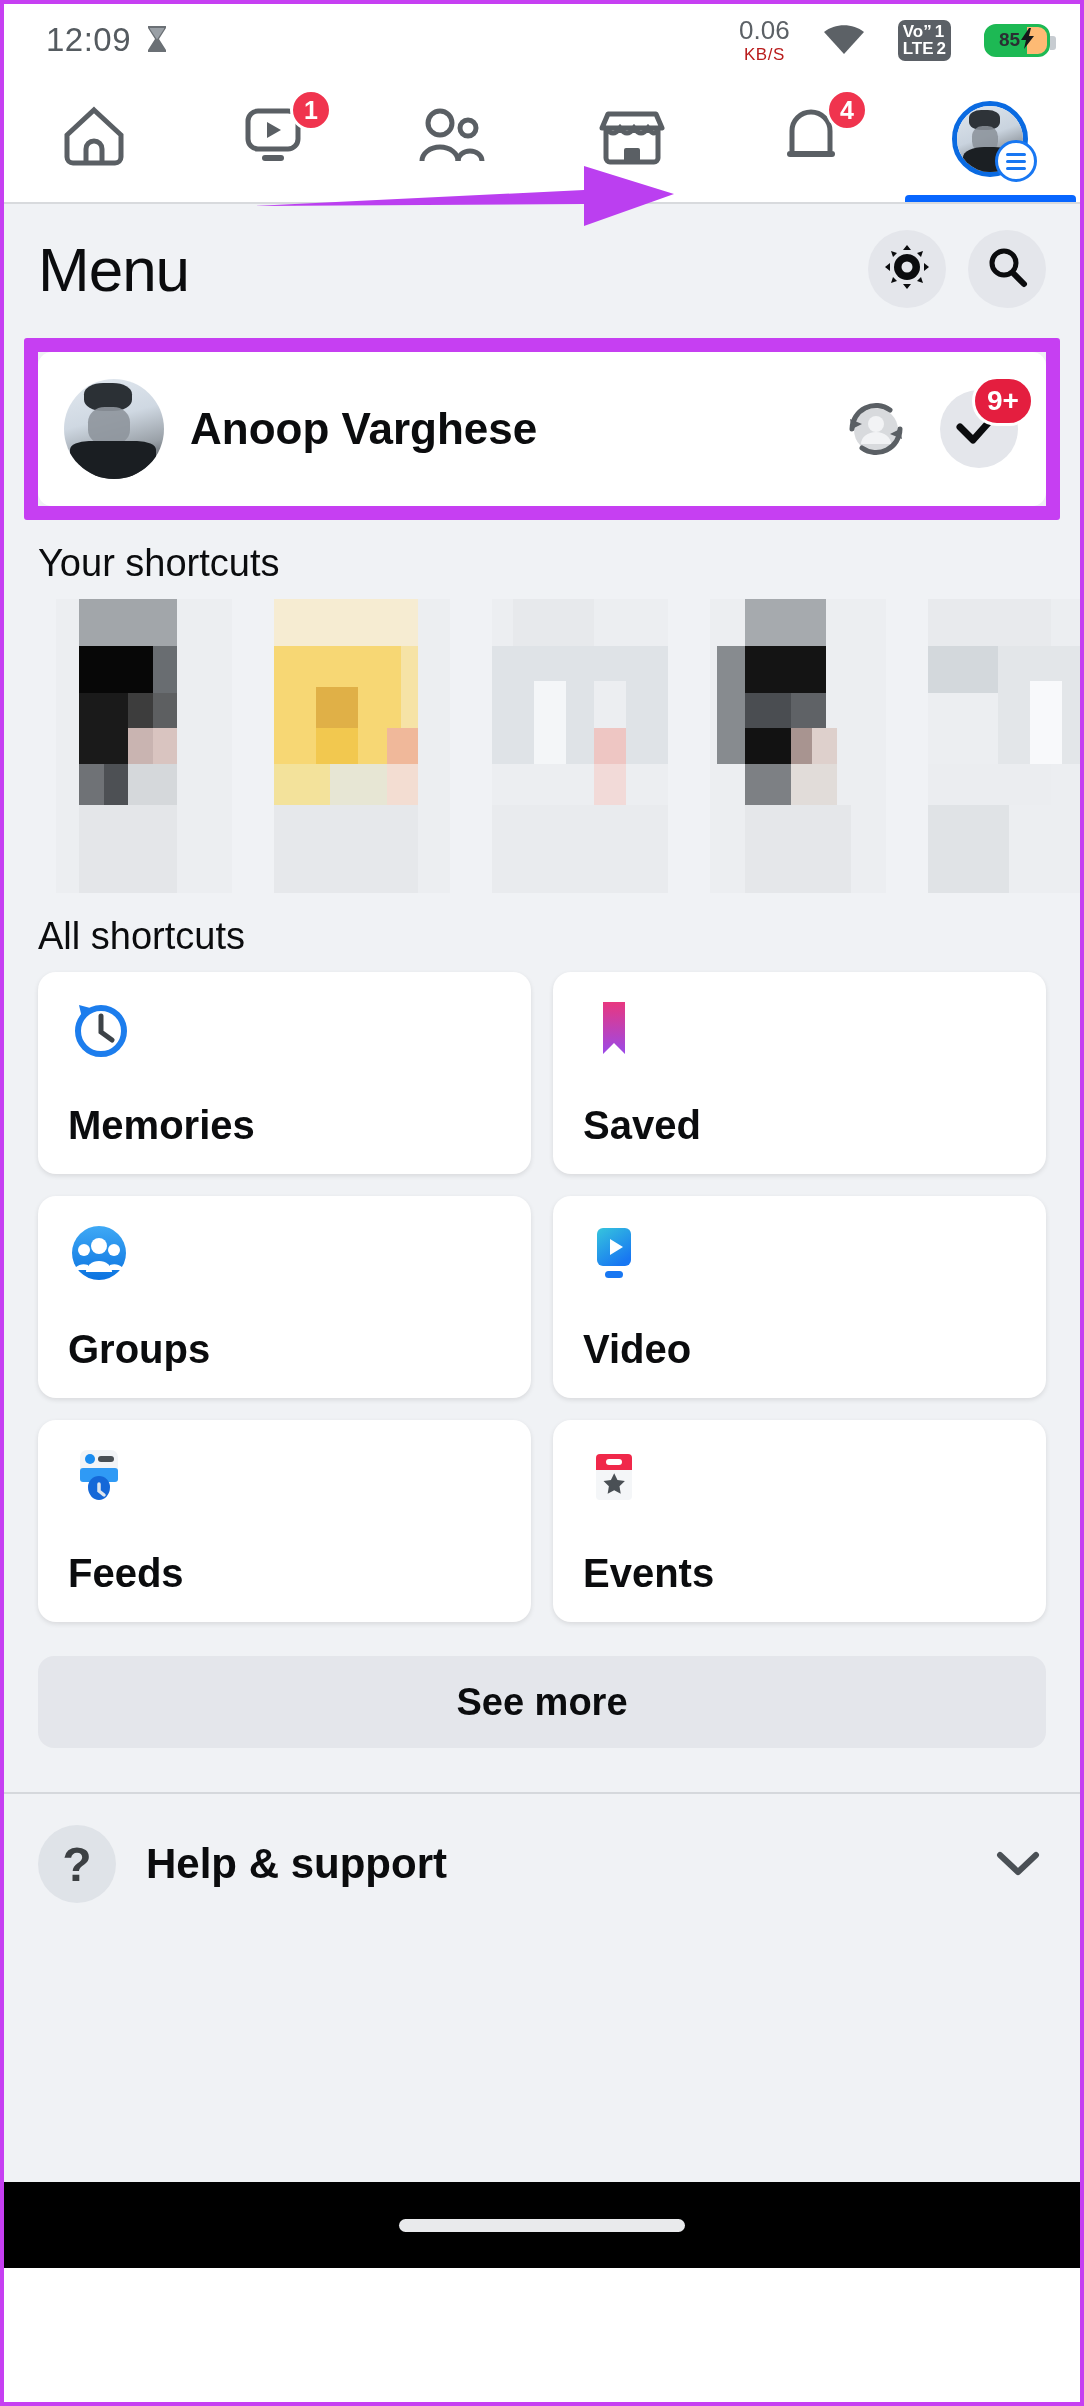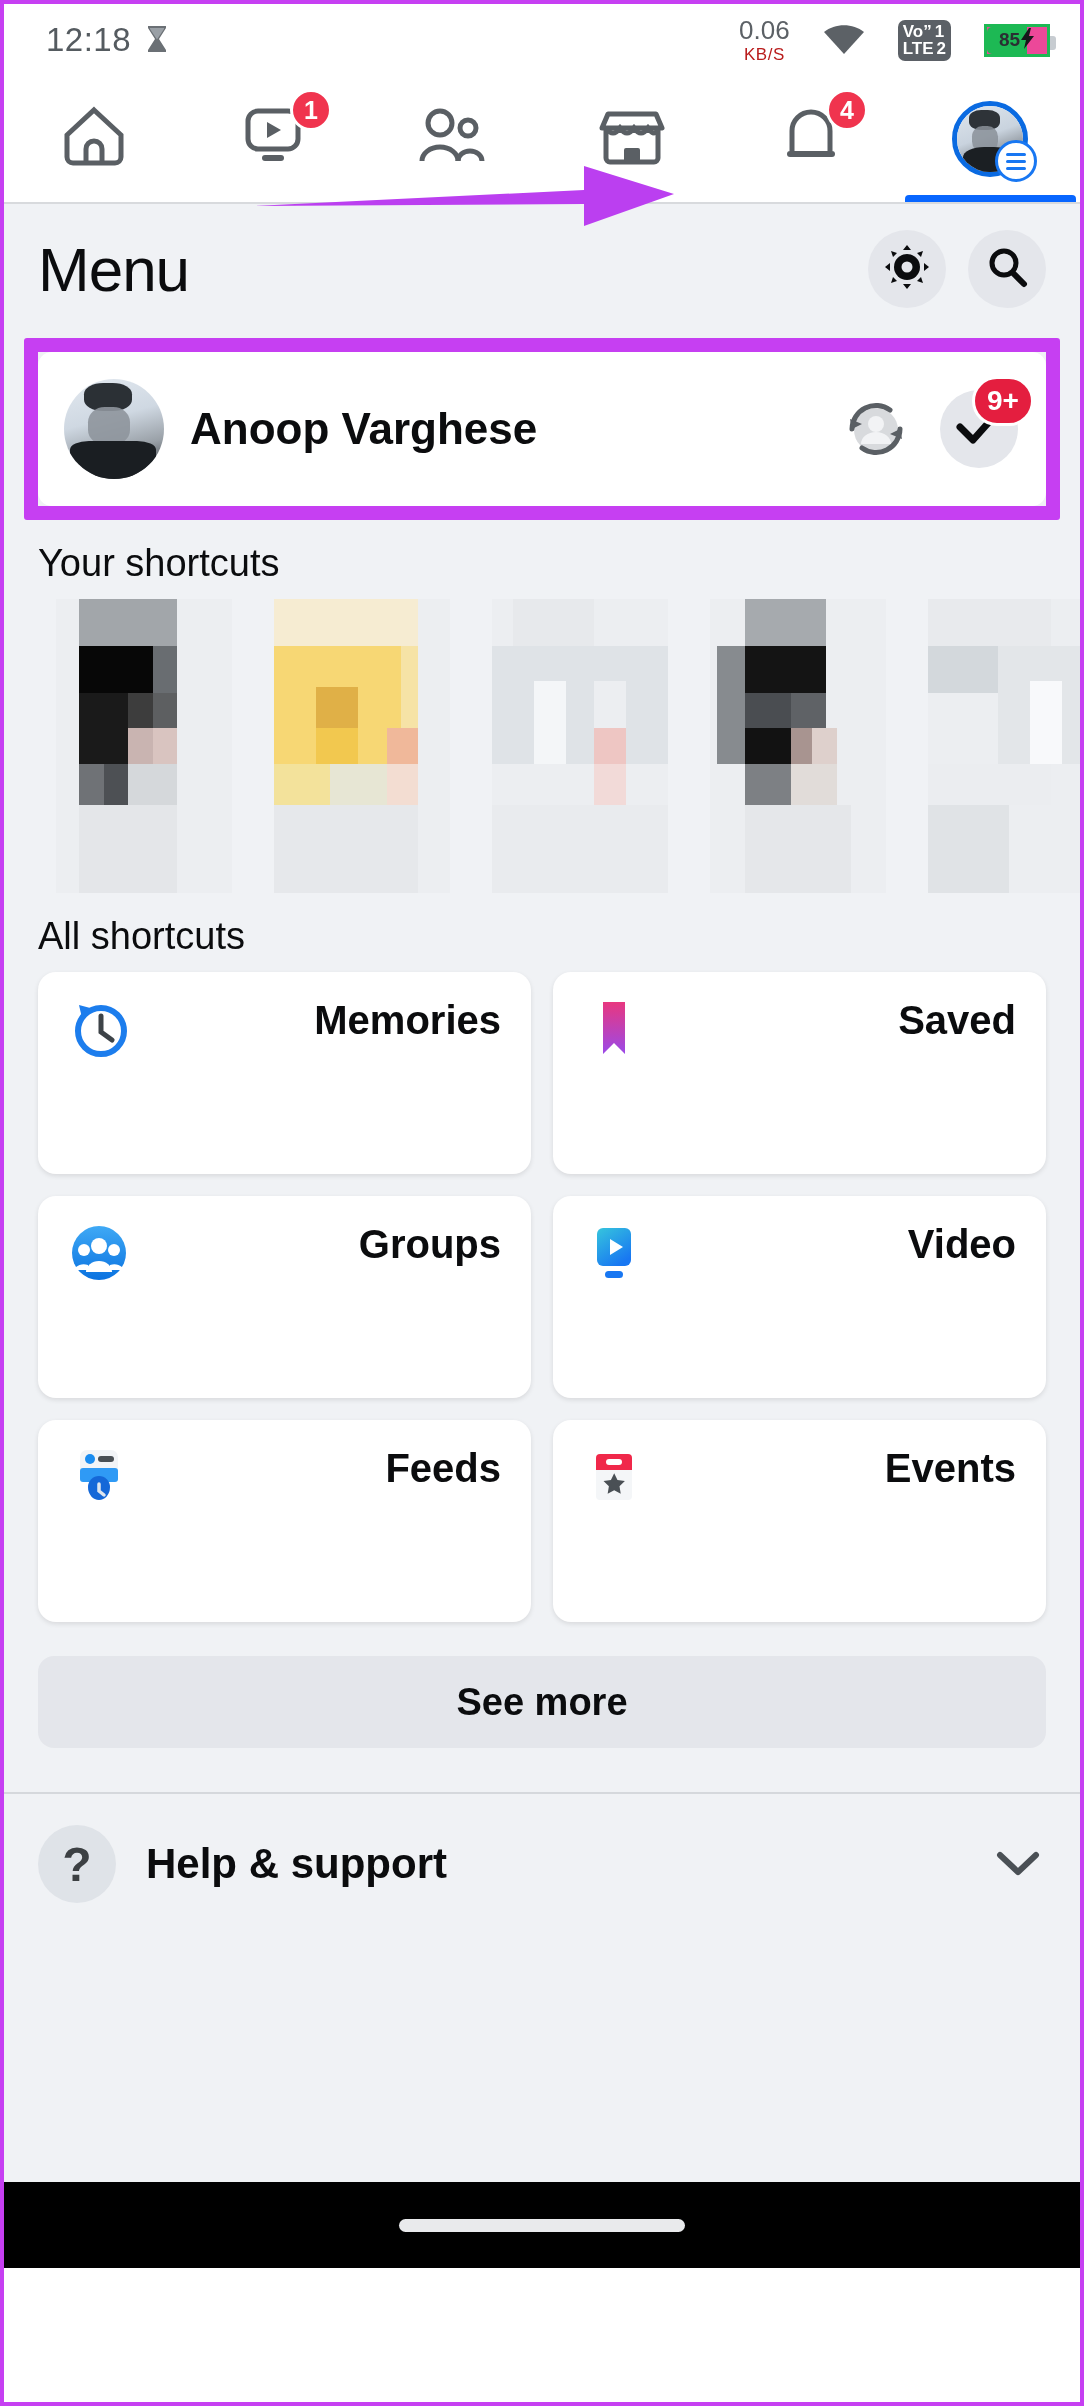--- a/index.html
+++ b/index.html
@@ -44,22 +44,22 @@
     flex-direction: column;
     line-height: 1.03;
     font-size: 17px;
     font-weight: bold;
   }
   .sb-volte div { display: flex; gap: 3px; align-items: baseline; }
   .sb-batt {
     position: relative;
     width: 66px; height: 33px;
     border: 3px solid #1db954;
-    border-radius: 0;
-    background: #ec4899;
+    border-radius: 12px;
+    background: #fdba74;
     display: flex; align-items: center; justify-content: center;
     gap: 1px;
   }
   .sb-batt::after {
     content:""; position:absolute; right:-9px; top:9px;
     width:6px; height:14px; background:#c7ccd1; border-radius:0 3px 3px 0;
   }
   .sb-batt-fill { position:absolute; left:0; top:0; bottom:0; width:66%; background:#1db954; border-radius:5px 0 0 5px;}
   .sb-batt-num { position: relative; font-size: 19px; font-weight: bold; color:#2a2f33; z-index:2;}
   .sb-bolt { position: relative; z-index:2; }
@@ -223,21 +223,21 @@
     grid-template-columns: 1fr 1fr;
     gap: 22px;
     padding: 0 34px;
   }
   .tile {
     background: #ffffff;
     border-radius: 18px;
     height: 202px;
     padding: 26px 30px;
     box-shadow: 0 2px 5px rgba(0,0,0,.10);
-    display: flex; flex-direction: row; justify-content: space-between;
+    display: flex; flex-direction: column; justify-content: space-between;
   }
   .tile-icon { width: 62px; height: 62px; }
   .tile-label { font-size: 40px; font-weight: bold; color: #0b0c0e; }
 
   .see-more {
     margin: 34px 34px 0 34px;
     background: #e4e6eb;
     border-radius: 16px;
     height: 92px;
     display: flex; align-items: center; justify-content: center;
@@ -269,21 +269,21 @@
   }
   .sysnav-pill { width: 286px; height: 13px; border-radius: 8px; background:#e9eaec; }
 </style>
 </head>
 <body>
 
 <div class="phone">
 
   <div class="statusbar">
     <div class="sb-left">
-      <div class="sb-clock">12:18</div>
+      <div class="sb-clock">12:09</div>
       <div class="sb-hourglass">
         <svg width="24" height="30" viewBox="0 0 24 30">
           <path d="M3 1h18v2l-7 11 7 11v2H3v-2l7-11L3 3z" fill="#6b7075"></path>
           <path d="M5 3h14v1l-7 10.5L5 4z" fill="#9aa0a6"></path>
         </svg>
       </div>
     </div>
     <div class="sb-right">
       <div class="sb-speed">
         <div class="sb-speed-num">0.06</div>

